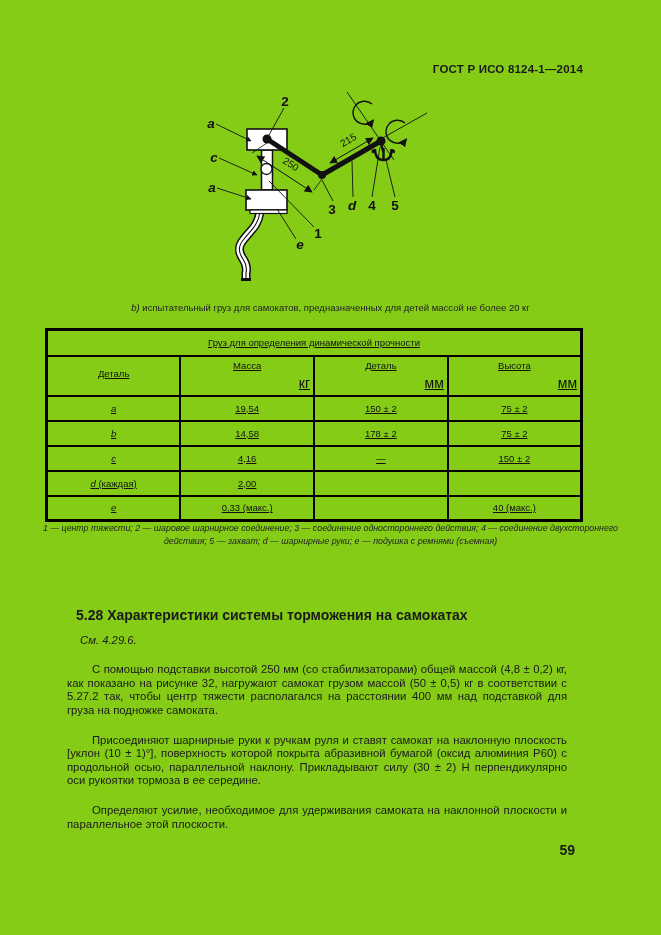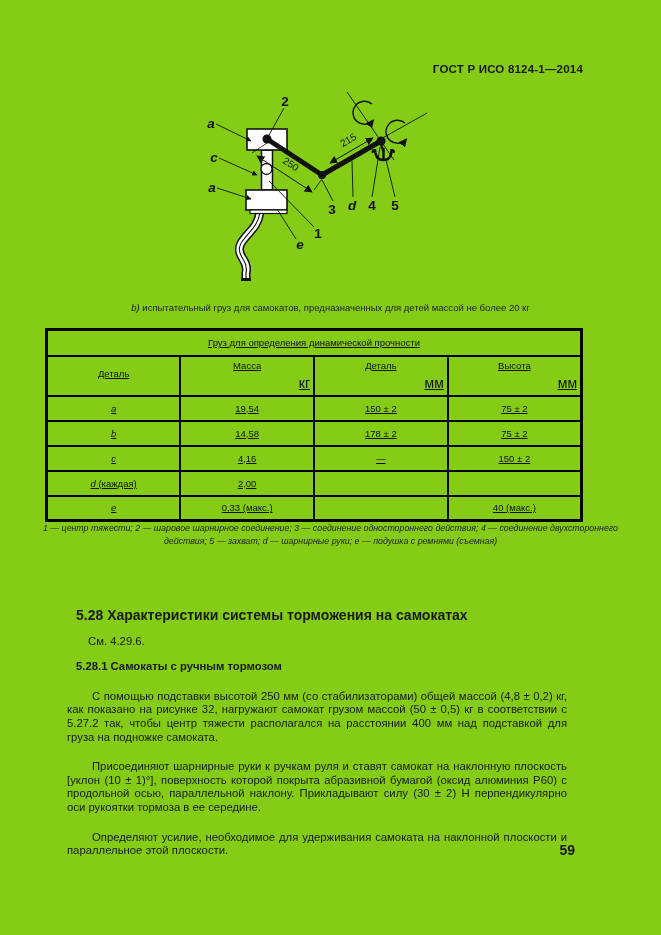--- a/index.html
+++ b/index.html
@@ -44,21 +44,21 @@
     position:absolute;top:577px;left:0;width:661px;text-align:center;
     font-size:11px;color:#1a1a1a;
   }
   .content{
     position:absolute;top:609px;left:51px;width:532px;
     font-size:11.3px;line-height:13.6px;
   }
   .content .sec-h{
     font-weight:bold;font-size:14px;text-indent:25px;margin:0 0 11px 0;
   }
-  .content .see{margin:12px;text-indent:25px;}
+  .content .see{margin:4px;text-indent:25px;font-style:italic;}
   .content .sub-h{font-weight:bold;margin:0;text-indent:25px;}
   .content p.body{
     margin:16px;text-align:justify;text-indent:25px;
   }
   .page-number{
     position:absolute;top:842px;right:86px;font-size:14px;font-weight:bold;
   }
 </style>
 </head>
 <body>
@@ -206,21 +206,20 @@
       </tr>
     </tbody>
   </table>
 
   <div class="legend">1 — центр тяжести; 2 — шаровое шарнирное соединение; 3 — соединение одностороннего действия; 4 — соединение двухстороннего действия; 5 — захват; d — шарнирные руки; e — подушка с ремнями (съемная)</div>
 
 
   <div class="content">
     <p class="sec-h">5.28   Характеристики системы торможения на самокатах</p>
     <p class="see">См. 4.29.6.</p>
-    <p class="sub-h">5.28.1 Самокаты с ручным тормозом</p>
     <p class="body">С помощью подставки высотой 250 мм (со стабилизаторами) общей массой (4,8 ± 0,2) кг, как показано на рисунке 32, нагружают самокат грузом массой (50 ± 0,5) кг в соответствии с 5.27.2 так, чтобы центр тяжести располагался на расстоянии 400 мм над подставкой для груза на подножке самоката.</p>
     <p class="body">Присоединяют шарнирные руки к ручкам руля и ставят самокат на наклонную плоскость [уклон (10 ± 1)°], поверхность которой покрыта абразивной бумагой (оксид алюминия Р60) с продольной осью, параллельной наклону. Прикладывают силу (30 ± 2) Н перпендикулярно оси рукоятки тормоза в ее середине.</p>
     <p class="body">Определяют усилие, необходимое для удерживания самоката на наклонной плоскости и параллельное этой плоскости.</p>
   </div>
 
   <div class="page-number">59</div>
 
 </div>
 
 </body></html>

